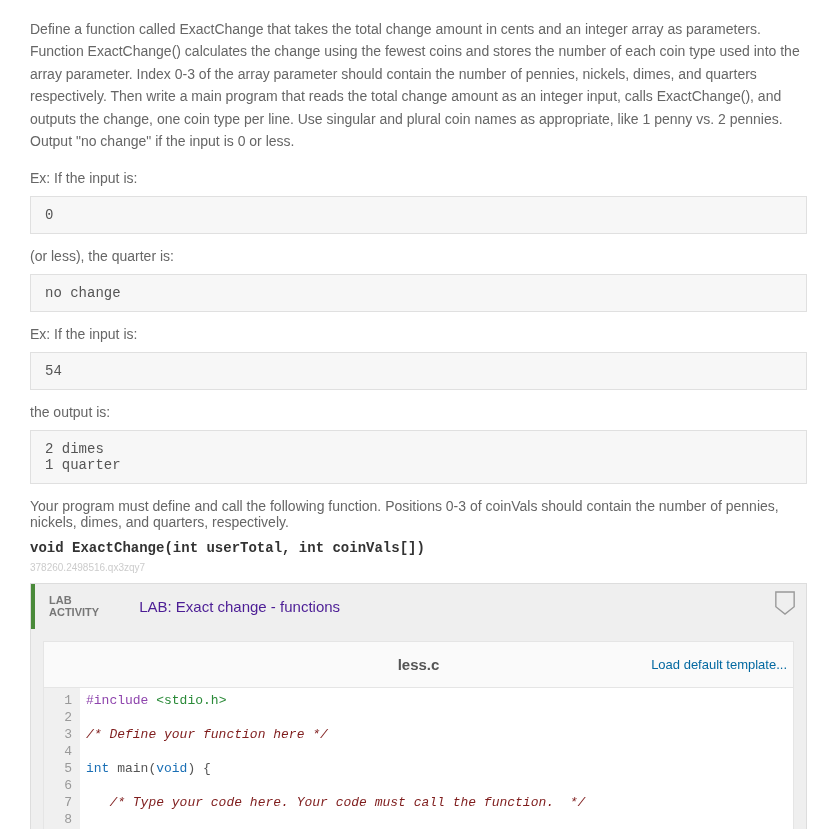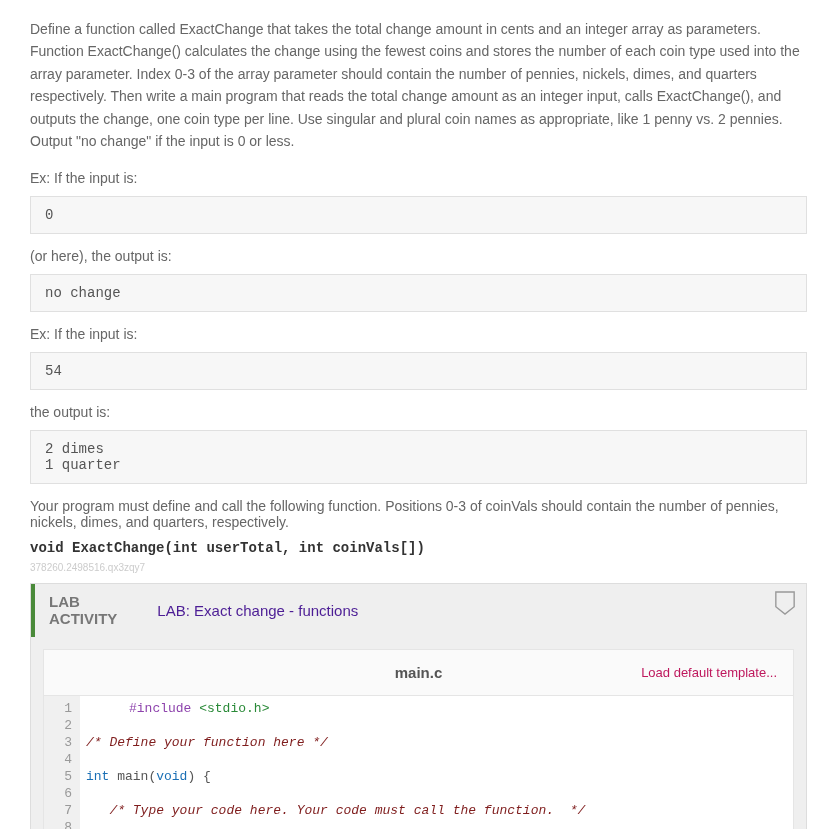--- a/index.html
+++ b/index.html
@@ -53,21 +53,21 @@
       margin-top: 4px;
     }
     .lab-header {
       display: flex;
       align-items: center;
       padding: 10px 14px;
       border-left: 4px solid #4a8a3a;
       position: relative;
     }
     .lab-badge {
-      font-size: 15px;
+      font-size: 11px;
       font-weight: bold;
       color: #777;
       line-height: 1.1;
       margin-right: 40px;
     }
     .lab-title {
       color: #4c1d95;
       font-size: 15px;
     }
     .shield {
@@ -95,22 +95,22 @@
       border-bottom: 1px solid #e5e5e5;
       background: #fafafa;
     }
     .filename {
       font-weight: bold;
       color: #555;
       font-size: 15px;
     }
     .load-template {
       position: absolute;
-      right: 16px;
-      color: #be185d;
+      right: 6px;
+      color: #0369a1;
       font-size: 13px;
       cursor: pointer;
     }
     .code-editor {
       display: flex;
       min-height: 230px;
       position: relative;
       font-family: 'Courier New', Courier, monospace;
       font-size: 13px;
     }
@@ -128,35 +128,35 @@
     }
     .code-lines {
       padding: 4px 0 4px 6px;
       flex: 1;
       white-space: pre;
     }
     .code-lines div {
       height: 17px;
       line-height: 17px;
     }
-    .kw-preproc { color: #8e44ad; margin-left: 43px; }
+    .kw-preproc { color: #8e44ad; }
     .kw-string { color: #2a8a38; }
     .kw-comment { color: #7f1d1d; font-style: italic; }
     .kw-type { color: #1a6fb5; }
     .kw-num { color: #b55a1a; }
   </style>
 </head>
 <body>
 
 <p class="description">Define a function called ExactChange that takes the total change amount in cents and an integer array as parameters. Function ExactChange() calculates the change using the fewest coins and stores the number of each coin type used into the array parameter. Index 0-3 of the array parameter should contain the number of pennies, nickels, dimes, and quarters respectively. Then write a main program that reads the total change amount as an integer input, calls ExactChange(), and outputs the change, one coin type per line. Use singular and plural coin names as appropriate, like 1 penny vs. 2 pennies. Output "no change" if the input is 0 or less.</p>
 
 <p class="label-text">Ex: If the input is:</p>
 <div class="code-box">0</div>
 
-<p class="label-text">(or here), the output is:</p>
+<p class="label-text">(or less), the quarter is:</p>
 <div class="code-box">no change</div>
 
 <p class="label-text">Ex: If the input is:</p>
 <div class="code-box">54</div>
 
 <p class="label-text">the output is:</p>
 <div class="code-box">2 dimes
 1 quarter</div>
 
 <p class="label-text">Your program must define and call the following function. Positions 0-3 of coinVals should contain the number of pennies, nickels, dimes, and quarters, respectively.</p>
@@ -173,21 +173,21 @@
     <div class="lab-title">LAB: Exact change - functions</div>
     <div class="shield">
       <svg viewBox="0 0 24 28">
           <path d="M2 2 L22 2 L22 18 L12 26 L2 18 Z" fill="none" stroke="#999" stroke-width="1.5"></path>
         </svg>
     </div>
   </div>
 
   <div class="editor-wrap">
     <div class="editor-top">
-      <span class="filename">main.c</span>
+      <span class="filename">less.c</span>
       <span class="load-template">Load default template...</span>
     </div>
     <div class="code-editor">
       <div class="gutter" id="gutter">
           <div>1</div>
           <div>2</div>
           <div>3</div>
           <div>4</div>
           <div>5</div>
           <div>6</div>

